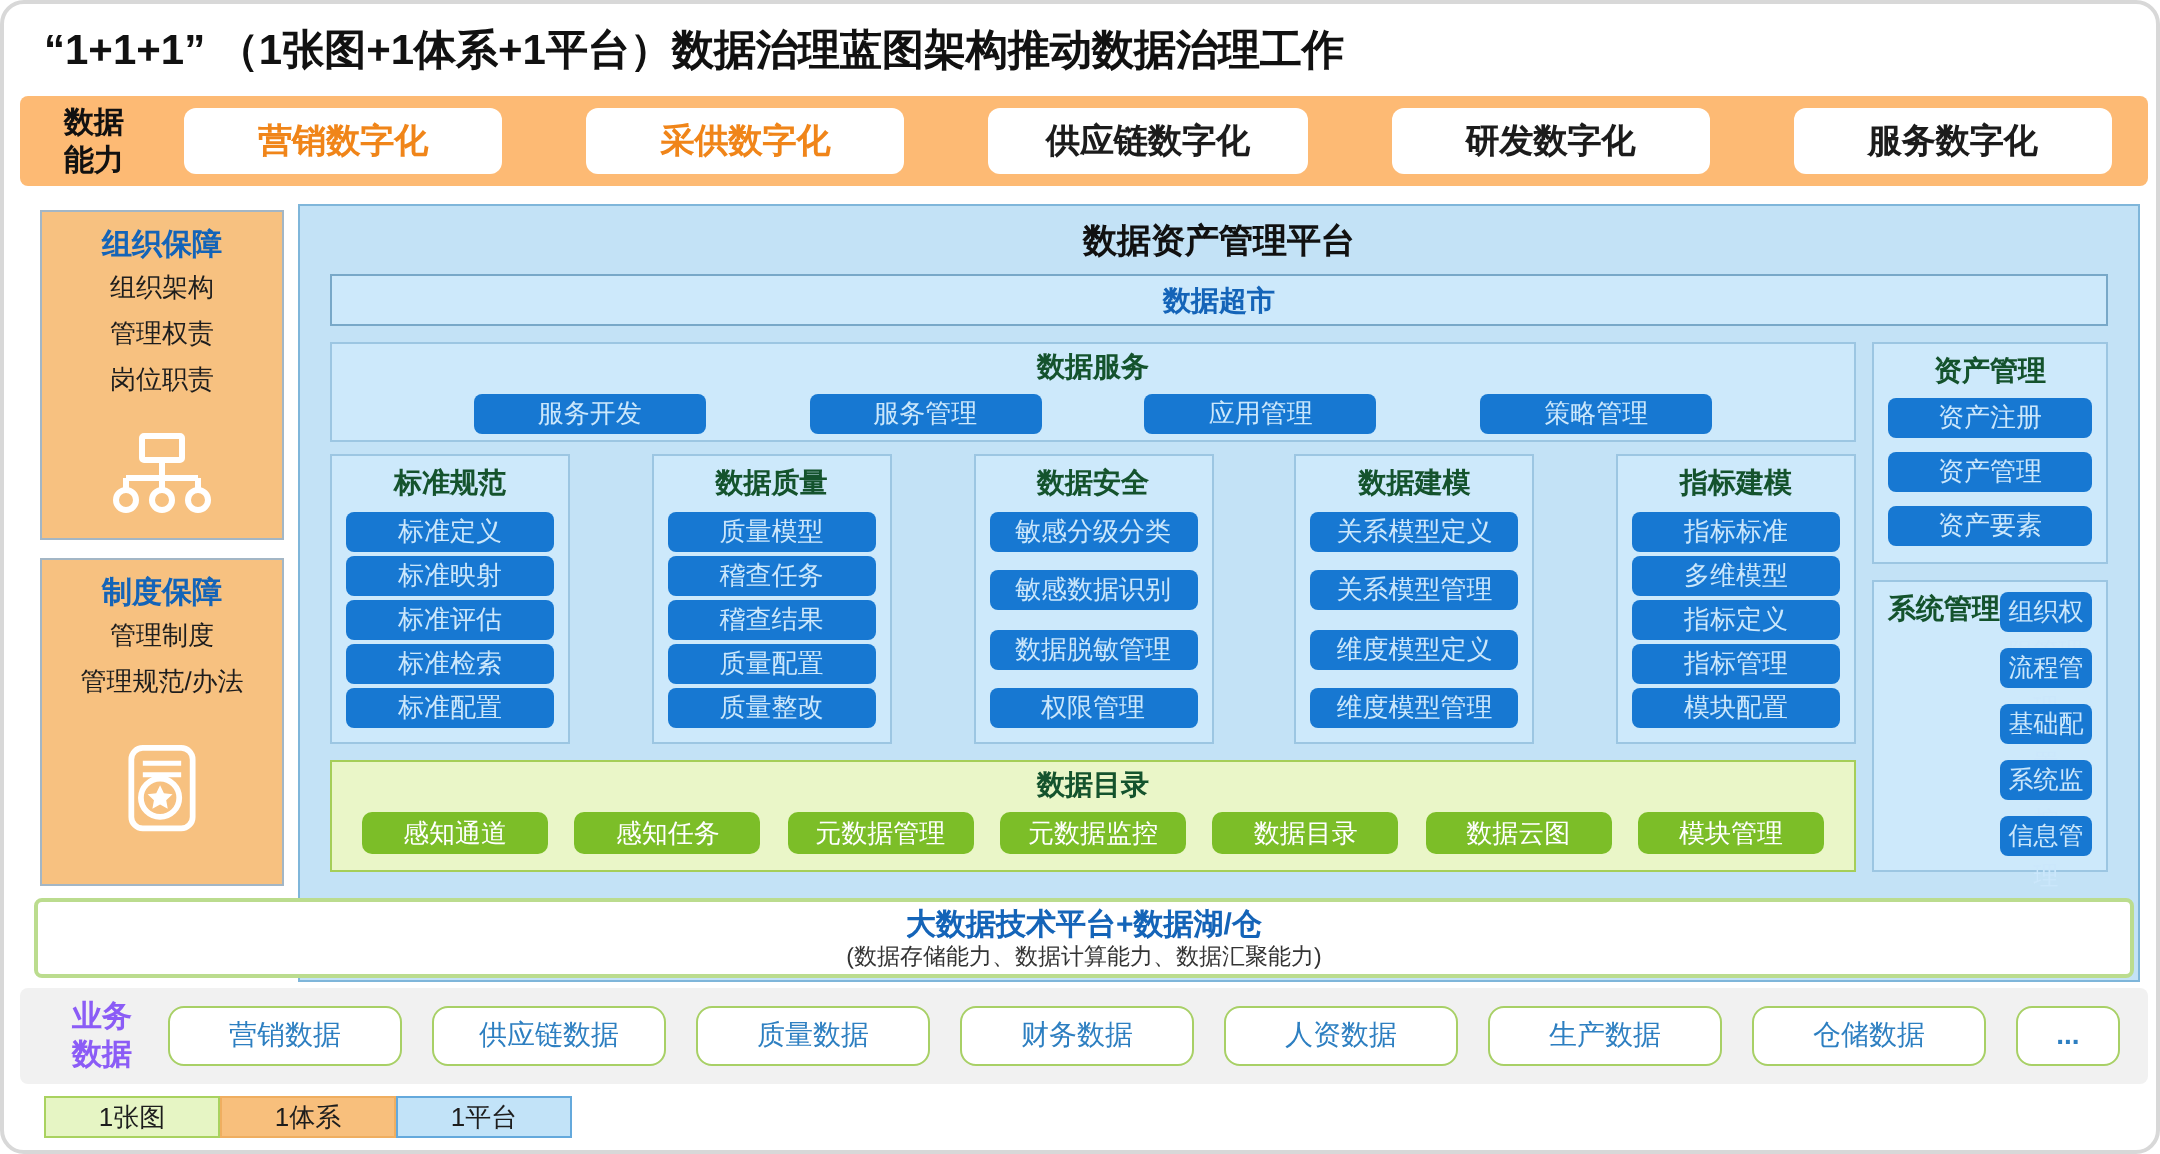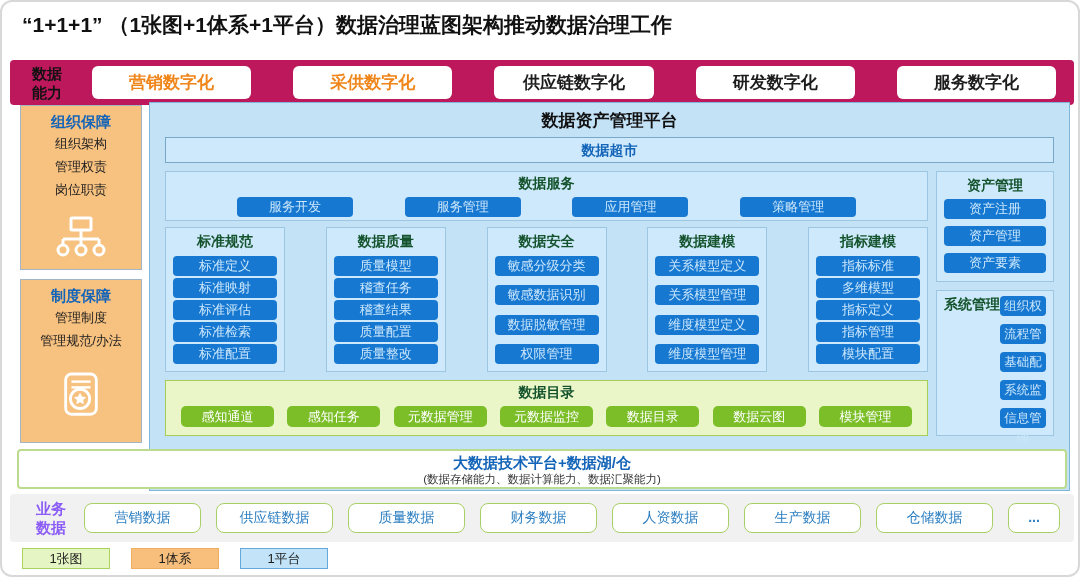--- a/index.html
+++ b/index.html
@@ -3,21 +3,21 @@
 <meta charset="utf-8">
 <style>
   * { box-sizing: border-box; margin: 0; padding: 0; }
   html,body { width:1080px; height:577px; background:#fff; font-family:"Liberation Sans", sans-serif; }
   #canvas { position:relative; width:1080px; height:577px; background:#fff; border:2px solid #d8d8d8; border-radius:12px; overflow:hidden; }
 
   
   #page-title { position:absolute; left:20px; top:9px; font-size:21px; font-weight:bold; color:#111; }
 
   
-  #cap-strip { position:absolute; left:8px; top:58px; width:1064px; height:45px; background:#be185d; border-radius:4px; display:flex; align-items:center; padding:0 12px; }
+  #cap-strip { position:absolute; left:8px; top:46px; width:1064px; height:45px; background:#fdba74; border-radius:4px; display:flex; align-items:center; padding:0 12px; }
   #cap-label { width:34px; margin-left:8px; font-size:15px; font-weight:bold; color:#111; line-height:19px; word-break:break-all; text-align:center; }
   #cap-list { flex:1; display:flex; gap:42px; margin:0 6px 0 28px; }
   #cap-list .cap-btn { flex:1; height:33px; line-height:33px; background:#fff; border-radius:6px; text-align:center; font-size:17px; font-weight:bold; color:#1c1c1c; }
   #cap-list .cap-btn.highlight { color:#f08519; }
 
   
   .side-box { position:absolute; left:18px; width:122px; background:#f7c180; border:1px solid #a3b6c5; text-align:center; }
   #org-box { top:103px; height:165px; }
   #policy-box { top:277px; height:164px; }
   .side-title { font-size:15px; font-weight:bold; color:#1464b8; margin-top:7px; }
@@ -65,21 +65,21 @@
   #bigdata-sub { font-size:11.5px; color:#333; line-height:15px; }
 
   
   #biz-strip { position:absolute; left:8px; top:492px; width:1064px; height:48px; background:#f1f1f1; border-radius:4px; display:flex; align-items:center; padding:0 14px; }
   #biz-label { width:34px; margin-left:10px; font-size:15px; font-weight:bold; color:#8b5cf6; line-height:19px; word-break:break-all; text-align:center; }
   #biz-list { flex:1; display:flex; gap:15px; margin-left:16px; }
   #biz-list .biz-btn { flex:1; height:30px; line-height:27px; background:#fff; border:1.5px solid #a8d066; border-radius:8px; text-align:center; font-size:14px; color:#2d7fc1; }
   #biz-list .biz-btn:last-child { flex:0 0 52px; font-weight:bold; }
 
   
-  #legend { position:absolute; left:20px; top:546px; display:flex; gap:21px; }
+  #legend { position:absolute; left:20px; top:546px; display:flex; }
   .legend-box { width:88px; height:21px; line-height:19px; text-align:center; font-size:13px; color:#1d1d1d; }
   .legend-map { background:#e6f5c4; border:1px solid #a9d25f; }
   .legend-system { background:#f8bf7c; border:1px solid #efae60; }
   .legend-platform { background:#c2e3f8; border:1px solid #64a9dc; }
 </style>
 </head>
 <body>
 
 <div id="canvas">
 

